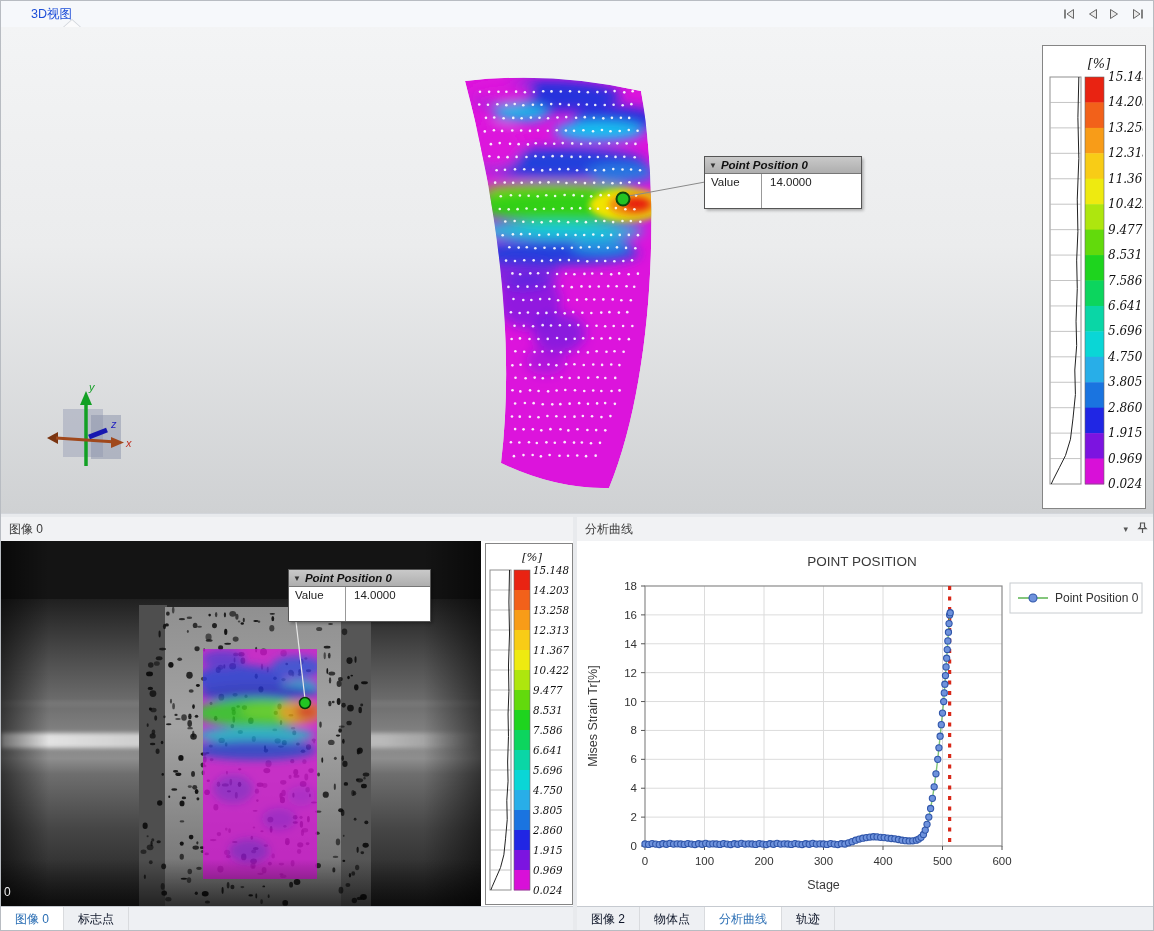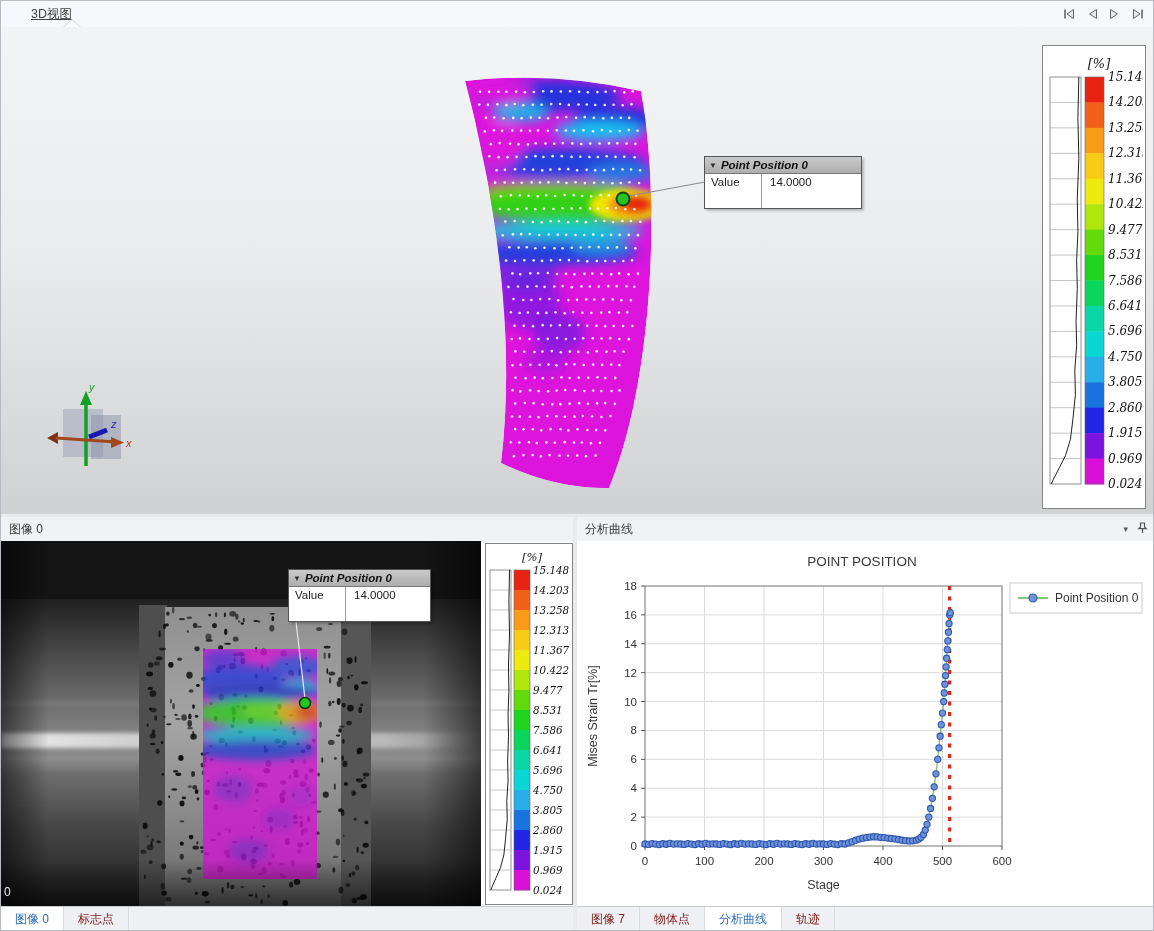--- a/index.html
+++ b/index.html
@@ -1,19 +1,19 @@
 <!DOCTYPE html>
 <html><head>
 <meta charset="utf-8">
 <style>
   html,body{margin:0;padding:0;background:#dfe1e4;font-family:"Liberation Sans",sans-serif;}
   .app{position:relative;width:1154px;height:931px;background:#f0f1f3;overflow:hidden;border:1px solid #b8bcc2;box-sizing:border-box;}
   
   .top-tabbar{position:absolute;left:0;top:0;width:1154px;height:26px;background:#f6f8fb;border-bottom:1px solid #d6dae0;}
-  .top-tab{position:absolute;left:30px;top:0;height:26px;display:flex;align-items:center;color:#404040;font-size:12.5px;text-decoration:underline;}
+  .top-tab{position:absolute;left:30px;top:0;height:26px;display:flex;align-items:center;color:#1d4ed8;font-size:12.5px;}
   .notch{position:absolute;left:62px;top:19px;width:0;height:0;border-left:9px solid transparent;border-right:9px solid transparent;border-bottom:8px solid #fbfbfc;filter:drop-shadow(0 -1px 0 #cfd3d9);}
   .nav-icons{position:absolute;right:10px;top:0;height:26px;display:flex;align-items:center;gap:11px;}
   .nav-icons span{display:flex;align-items:center;cursor:default;}
   
   .view3d{position:absolute;left:0;top:26px;width:1154px;height:486px;background:linear-gradient(#f3f4f5 0%,#ebeced 45%,#cfd1d3 100%);}
   .view3d svg.scene{position:absolute;left:0;top:0;}
   
   .hsplit{position:absolute;left:0;top:512px;width:1154px;height:4px;background:#e8eaed;border-top:1px solid #d3d6db;box-sizing:border-box;}
   .vsplit{position:absolute;left:572px;top:0;width:4px;height:415px;background:#e8eaed;}
   
@@ -21,21 +21,21 @@
   .panel{position:absolute;top:0;height:415px;background:#fff;}
   .panel.pl{left:0;width:652px;}
   .panel.pr{left:576px;width:578px;padding-left:20px;}
   .phead{position:absolute;left:0;top:0;right:0;height:24px;background:#f1f2f4;border-bottom:1px solid #dadde1;display:flex;align-items:center;}
   .phead .ttl{margin-left:8px;font-size:12px;color:#3b3b3b;}
   .phead .hicons{position:absolute;right:8px;top:0;height:24px;display:flex;align-items:center;gap:9px;color:#555;}
   .phead .hicons .chev{font-size:9px;color:#555;}
   .phead .hicons .x{font-size:12px;color:#555;}
   .pcontent{position:absolute;left:0;top:24px;right:0;height:365px;background:#fff;overflow:hidden;}
   .tabbar{position:absolute;left:0;top:389px;right:0;height:26px;background:#eef0f3;border-top:1px solid #c6cad0;display:flex;box-sizing:border-box;}
-  .btab{padding:0 14px;line-height:24px;font-size:12px;color:#7f1d1d;border-right:1px solid #d9dbde;cursor:default;}
+  .btab{padding:0 14px;line-height:24px;font-size:12px;color:#0f172a;border-right:1px solid #d9dbde;cursor:default;}
   .btab.active{background:#fff;color:#2a6eb4;}
   
   .legendbox{position:absolute;background:#fff;border:1px solid #858585;}
   .lg3d{left:1041px;top:18px;width:102px;height:462px;}
   .lgimg{left:484px;top:2px;width:86px;height:360px;}
   
   .tt{position:absolute;border:1px solid #555;background:#fff;font-size:11.5px;box-shadow:1.5px 1.5px 3px rgba(0,0,0,.3);z-index:5;}
   .tt .hd{background:linear-gradient(#c9c9c9,#aeaeae);font-weight:bold;font-style:italic;color:#101010;padding:2px 6px 2px 4px;border-bottom:1px solid #777;display:flex;align-items:center;gap:4px;white-space:nowrap;}
   .tt .hd .arr{font-size:8px;font-style:normal;color:#333;}
   .tt .row{display:flex;background:#fff;}
@@ -1316,20 +1316,20 @@
             </g>
             <g>
               <rect x="433" y="42" width="132" height="30" fill="#fff" stroke="#c8ccd0" stroke-width="1"></rect>
               <line x1="441" y1="57" x2="471" y2="57" stroke="#66b85c" stroke-width="1.6"></line>
               <circle cx="456" cy="57" r="4" fill="#6e92dc" stroke="#3056aa" stroke-width="1.1"></circle>
               <text x="478" y="61" font-size="12" fill="#333">Point Position 0</text>
             </g>
           </svg>
       </div>
       <div class="tabbar">
-        <div class="btab">图像 7</div>
+        <div class="btab">图像 2</div>
         <div class="btab">物体点</div>
         <div class="btab active">分析曲线</div>
         <div class="btab">轨迹</div>
       </div>
     </div>
   </div>
 </div>
 
 </body></html>

